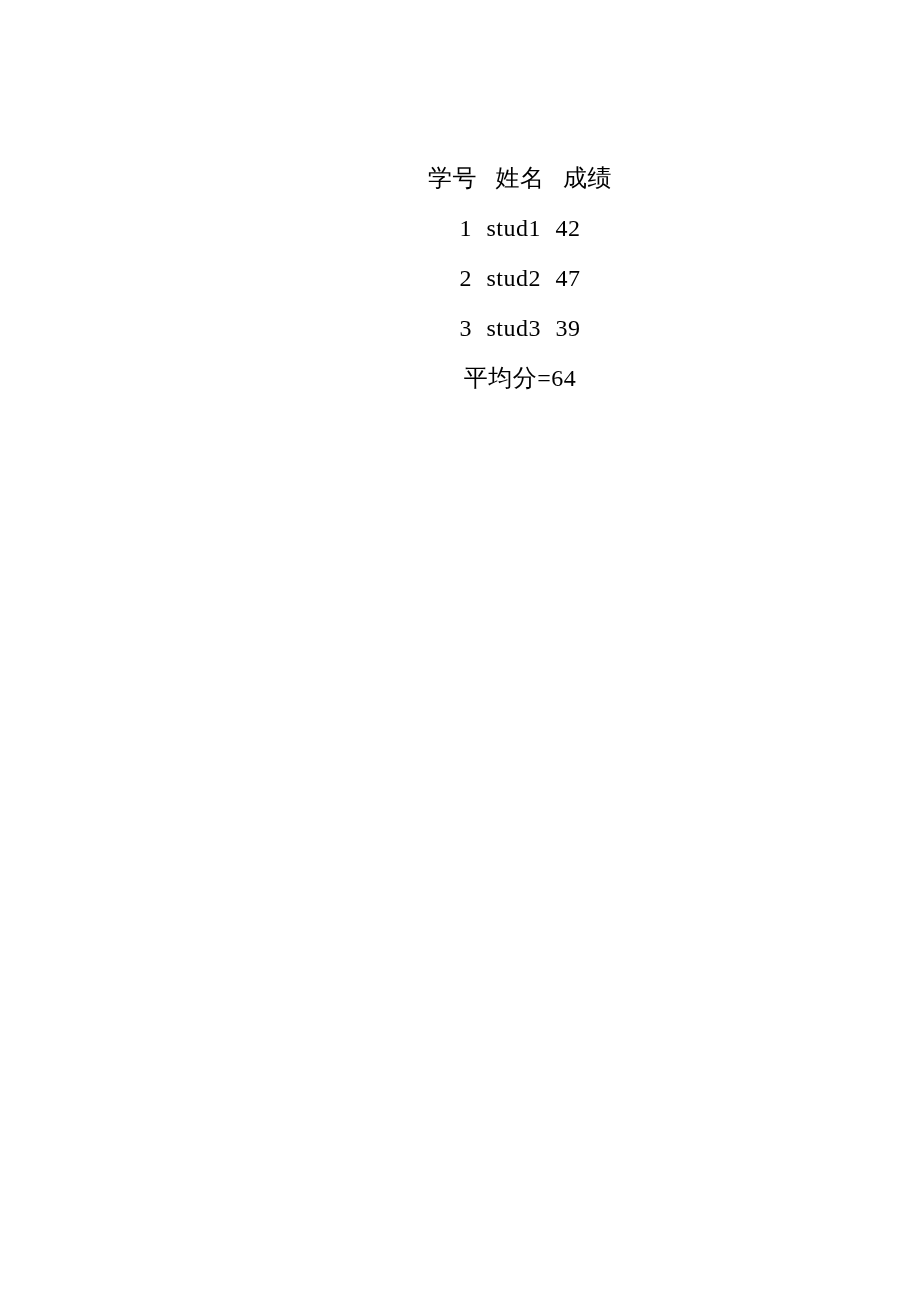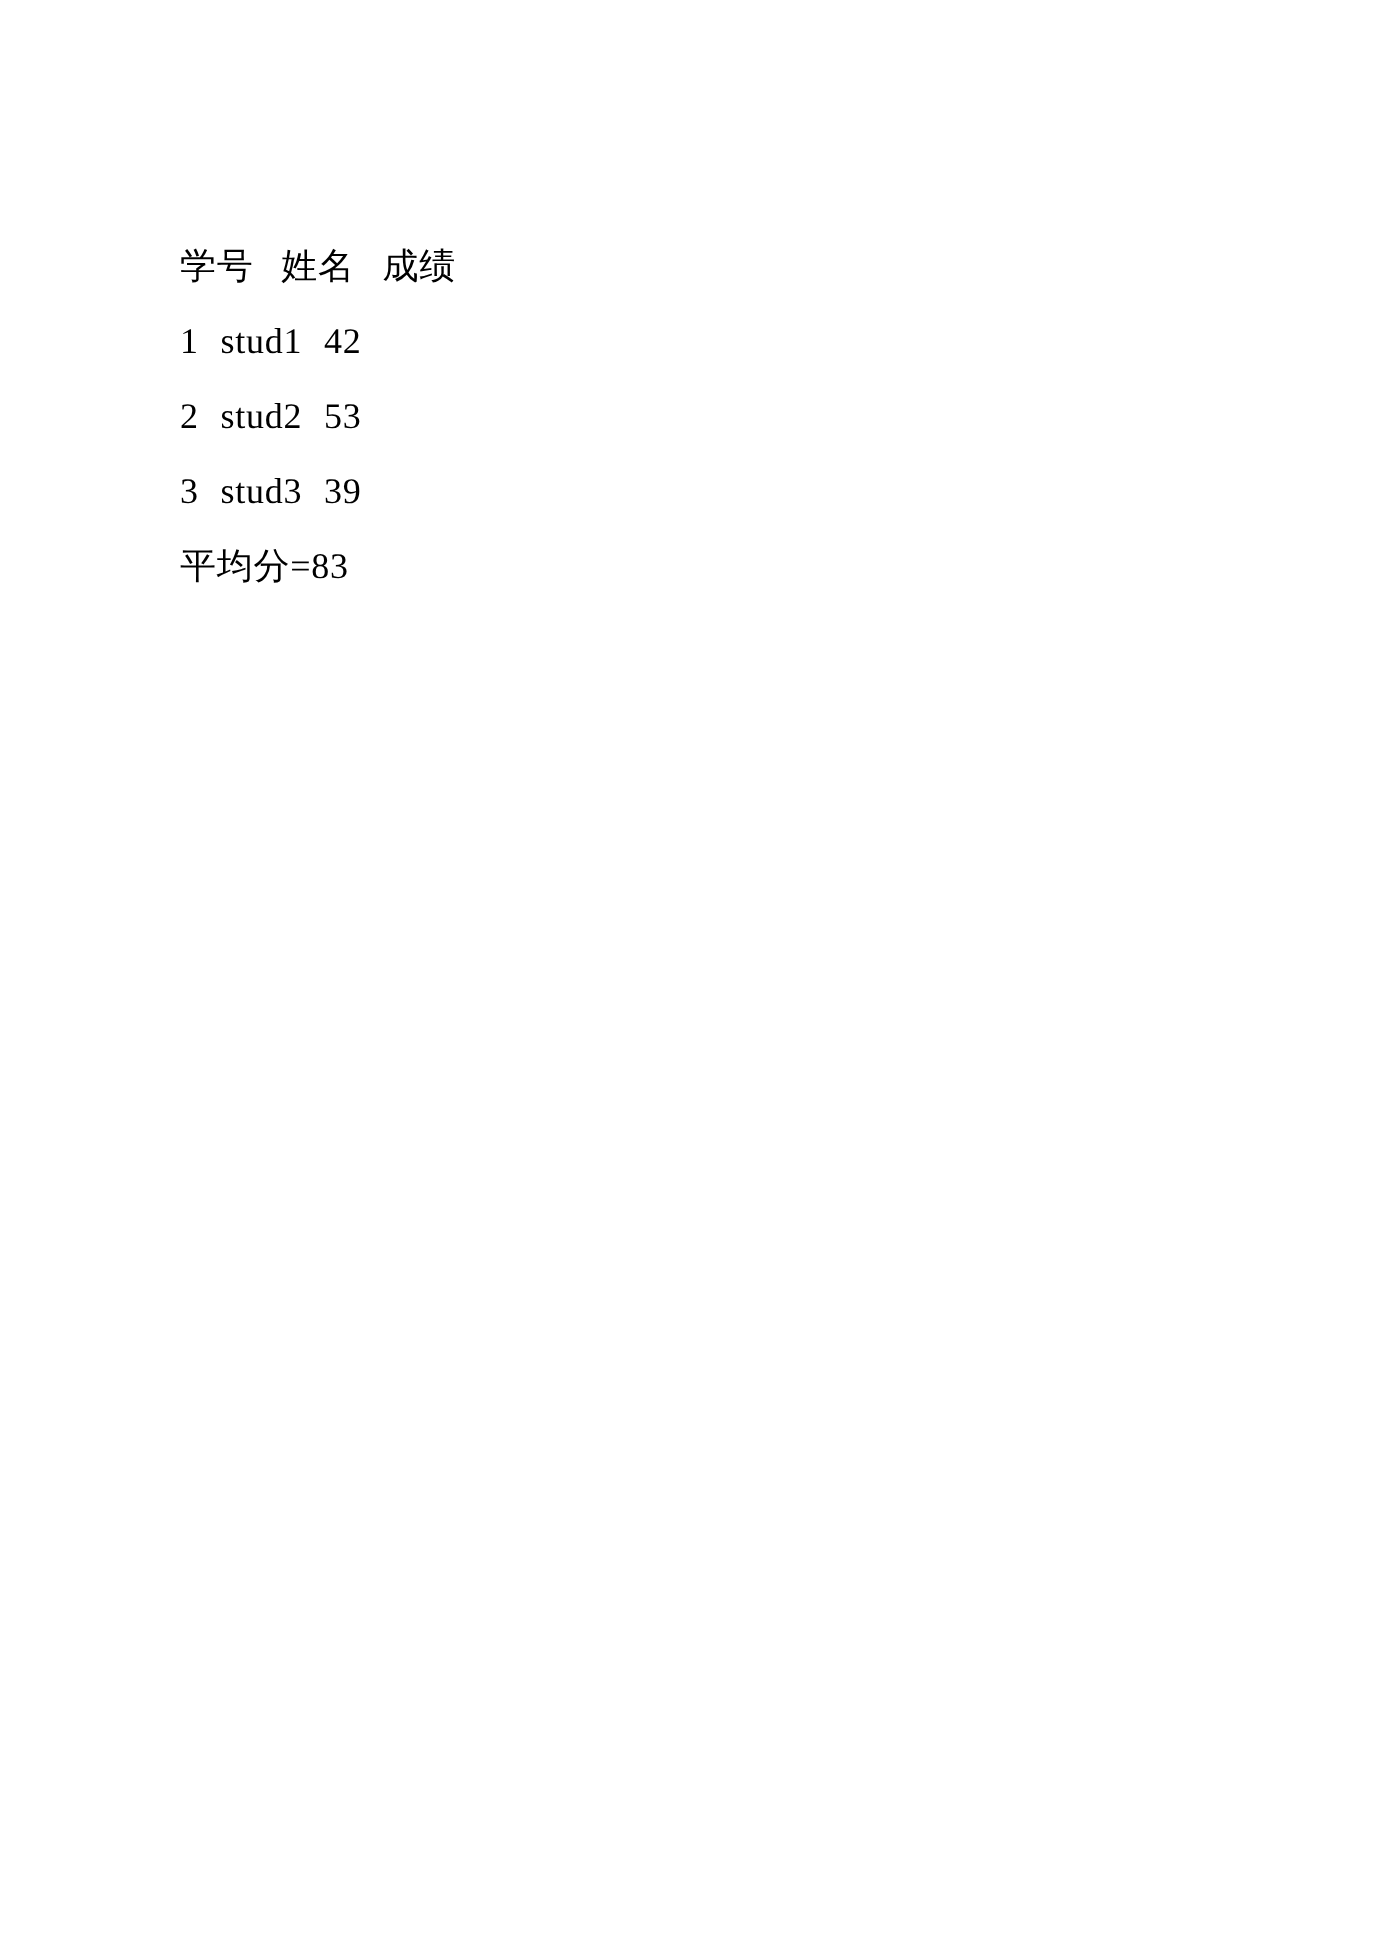--- a/index.html
+++ b/index.html
@@ -1,18 +1,19 @@
 <!DOCTYPE html>
 <html><head>
   <meta charset="utf-8">
   <style>
     * {
       margin: 0;
       padding: 0;
       box-sizing: border-box;
+      text-align: center;
     }
     body {
       background: #ffffff;
       width: 920px;
       height: 1302px;
       font-family: "SimSun", "宋体", serif;
       font-size: 24px;
       color: #000000;
       padding-top: 166px;
       padding-left: 120px;
@@ -46,24 +47,24 @@
 
 <div class="line data-line">
   <span>1</span>
   <span>stud1</span>
   <span>42</span>
 </div>
 
 <div class="line data-line">
   <span>2</span>
   <span>stud2</span>
-  <span>53</span>
+  <span>47</span>
 </div>
 
 <div class="line data-line">
   <span>3</span>
   <span>stud3</span>
   <span>39</span>
 </div>
 
 <div class="line">
-  <span>平均分=</span><span>83</span>
+  <span>平均分=</span><span>64</span>
 </div>
 
 </body></html>

